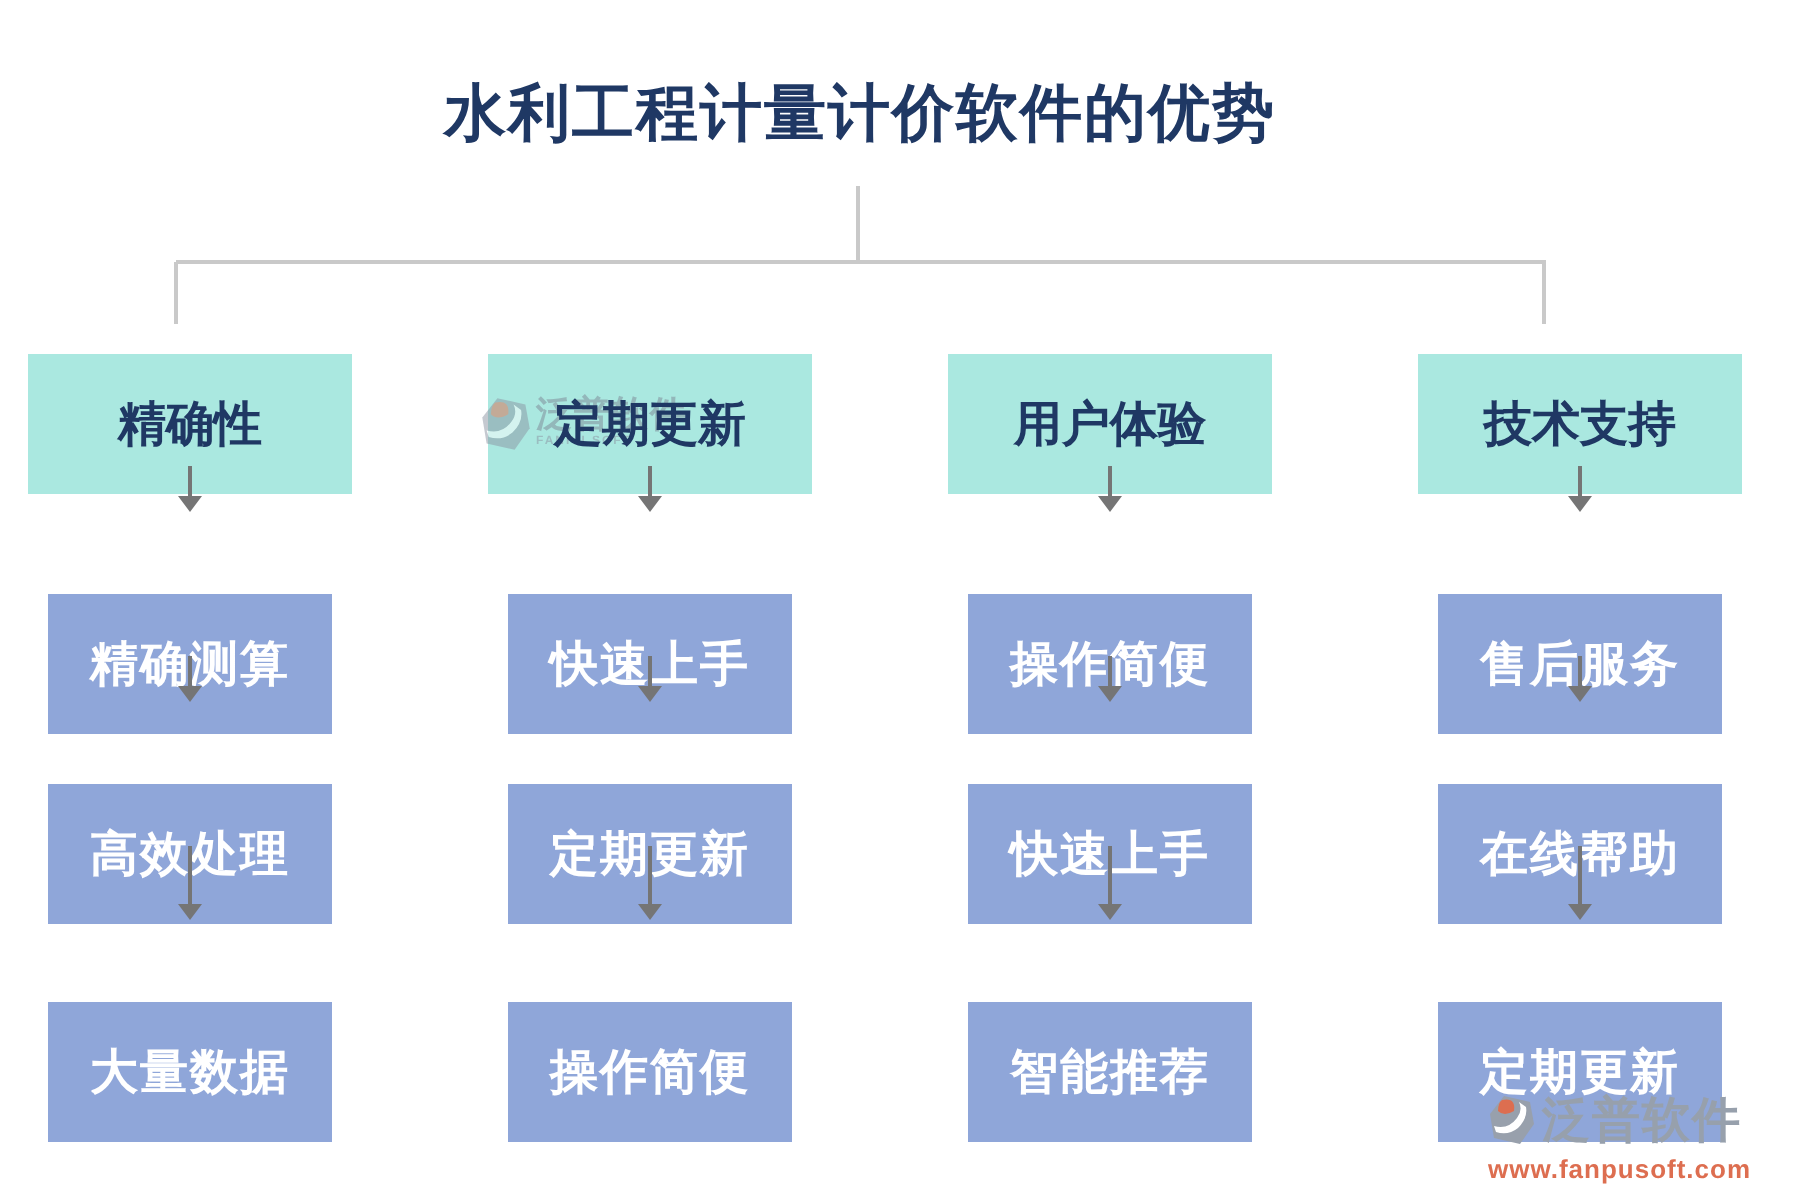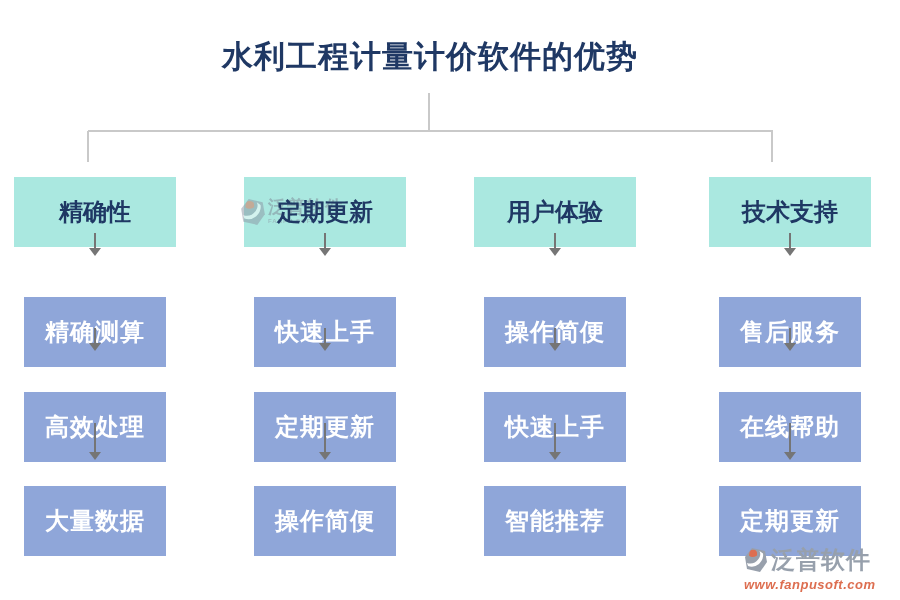--- a/index.html
+++ b/index.html
@@ -43,21 +43,21 @@
   .hdr .hdr-label{position:relative;z-index:1;}
 
   .node{
     position:absolute;left:10px;width:142px;height:70px;
     background:var(--box-bg);
     display:flex;align-items:center;justify-content:center;
     font-size:24px;font-weight:bold;color:var(--box-text);
     letter-spacing:1px;
     margin-top:40px;
   }
-  .b1{top:95px;} .b2{top:190px;text-align:center;} .b3{top:284px;font-family:Liberation Mono, monospace;}
+  .b1{top:95px;} .b2{top:190px;text-align:center;} .b3{top:299px;font-family:Liberation Mono, monospace;}
 
   .arrow{position:absolute;left:50%;transform:translateX(-50%);width:12px;}
   .a1{top:71px;height:23px;} .a2{top:166px;height:23px;} .a3{top:261px;height:37px;}
   .arrow::before{
     content:'';position:absolute;left:5px;top:0;bottom:6px;width:2px;
     background:var(--arrow);
   }
   .arrow::after{
     content:'';position:absolute;left:0;bottom:0;width:0;height:0;
     border-left:6px solid transparent;border-right:6px solid transparent;
@@ -78,21 +78,20 @@
     display:flex;flex-direction:column;align-items:flex-start;
   }
   .footer .brand-row{display:flex;align-items:center;gap:3px;}
   .footer .brand-name{
     font-size:24px;font-weight:bold;color:var(--brand-gray);letter-spacing:1px;
   }
   .footer .brand-url{
     font-size:13px;font-weight:bold;color:var(--brand-orange);
     letter-spacing:0.5px;margin-top:1px;
     font-family:"Liberation Sans","DejaVu Sans",sans-serif;
-    font-style:italic;
   }
 </style>
 </head>
 <body>
 
 <div class="stage">
 
   <div class="title">水利工程计量计价软件的优势</div>
 
   <svg class="connectors" viewBox="0 0 900 600" xmlns="http://www.w3.org/2000/svg">

